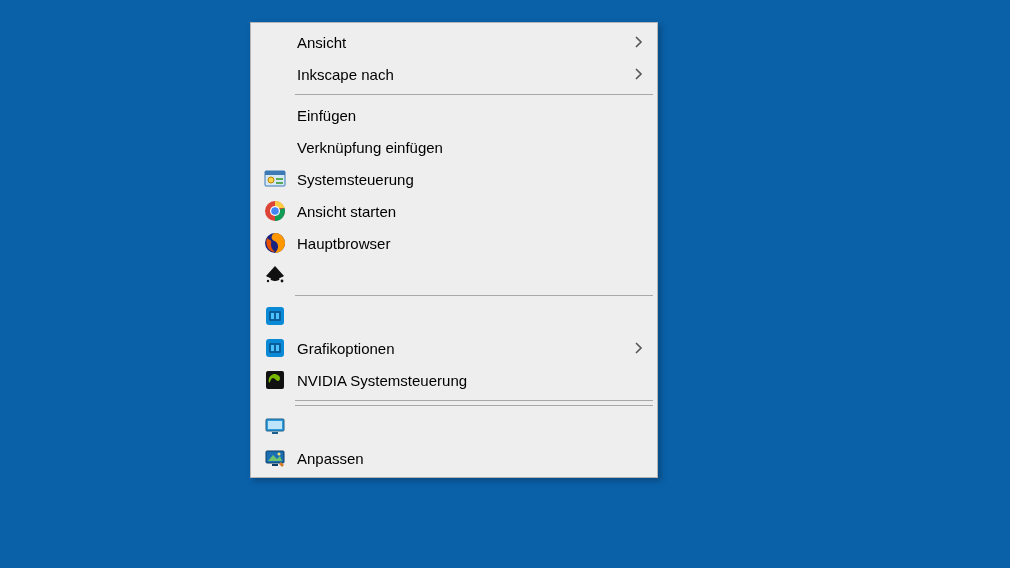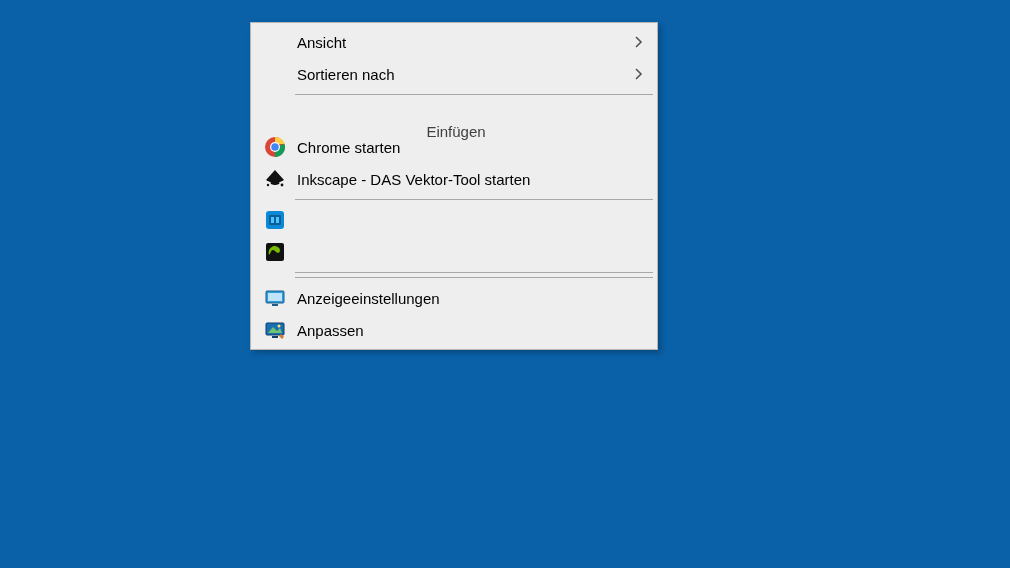--- a/index.html
+++ b/index.html
@@ -23,21 +23,21 @@
       padding: 3px 2px;
     }
     .menu-item {
       display: flex;
       align-items: center;
       height: 32px;
       padding: 0 8px 0 6px;
       cursor: default;
       color: #000;
     }
-    .menu-item.disabled { color: #404040; flex-direction: column; }
+    .menu-item.disabled { color: #000000; }
     .icon-slot {
       width: 32px;
       height: 24px;
       display: flex;
       align-items: center;
       justify-content: center;
       flex-shrink: 0;
     }
     .label {
       flex: 1;
@@ -68,105 +68,149 @@
     <span class="label">Ansicht</span>
     <span class="arrow-slot">
       <svg width="8" height="12" viewBox="0 0 8 12">
           <path d="M1 1 L6 6 L1 11" stroke="#555" stroke-width="1.6" fill="none"></path>
         </svg>
     </span>
   </div>
 
   <div class="menu-item">
     <span class="icon-slot"></span>
-    <span class="label">Sortieren nach</span>
+    <span class="label">Inkscape nach</span>
     <span class="arrow-slot">
       <svg width="8" height="12" viewBox="0 0 8 12">
           <path d="M1 1 L6 6 L1 11" stroke="#555" stroke-width="1.6" fill="none"></path>
         </svg>
     </span>
   </div>
 
 
   <div class="separator"></div>
 
   <div class="menu-item disabled">
     <span class="icon-slot"></span>
     <span class="label">Einfügen</span>
     <span class="arrow-slot"></span>
   </div>
 
-
+  <div class="menu-item disabled">
+    <span class="icon-slot"></span>
+    <span class="label">Verknüpfung einfügen</span>
+    <span class="arrow-slot"></span>
+  </div>
+
+  <div class="menu-item">
+    <span class="icon-slot">
+      <svg width="22" height="22" viewBox="0 0 22 22">
+        <rect x="1" y="3" width="20" height="15" rx="1" fill="#d6e8f5" stroke="#3b7ab5"></rect>
+        <rect x="1" y="3" width="20" height="4" fill="#3b7ab5"></rect>
+        <circle cx="7" cy="12" r="3" fill="#ffd24a" stroke="#b58600"></circle>
+        <rect x="12" y="10" width="7" height="2" fill="#58a958"></rect>
+        <rect x="12" y="14" width="7" height="2" fill="#58a958"></rect>
+      </svg>
+    </span>
+    <span class="label">Systemsteuerung</span>
+    <span class="arrow-slot"></span>
+  </div>
 
   <div class="menu-item">
     <span class="icon-slot">
       <svg width="22" height="22" viewBox="0 0 22 22">
         <circle cx="11" cy="11" r="10" fill="#db4437"></circle>
         <path d="M11 1 A10 10 0 0 1 20.5 8 L11 8 Z" fill="#ffcd40"></path>
         <path d="M11 11 L20.5 8 A10 10 0 0 1 11 21 Z" fill="#0f9d58"></path>
         <circle cx="11" cy="11" r="5" fill="#fff"></circle>
         <circle cx="11" cy="11" r="3.8" fill="#4285f4"></circle>
       </svg>
     </span>
-    <span class="label">Chrome starten</span>
-    <span class="arrow-slot"></span>
-  </div>
-
+    <span class="label">Ansicht starten</span>
+    <span class="arrow-slot"></span>
+  </div>
+
+  <div class="menu-item">
+    <span class="icon-slot">
+      <svg width="22" height="22" viewBox="0 0 22 22">
+        <circle cx="11" cy="11" r="10" fill="#1a237e"></circle>
+        <path d="M11 1 C17 1 21 6 21 11 C21 17 16 21 11 21 C14 18 15 14 13 11 C12 9 9 9 8 7 C7 5 8 2 11 1 Z" fill="#ff9800"></path>
+        <path d="M3 6 C2 9 2 13 4 16 C6 19 9 20 11 20 C9 18 7 16 7 13 C7 11 8 9 6 8 C4.5 7.3 3.5 6.5 3 6 Z" fill="#e65100"></path>
+      </svg>
+    </span>
+    <span class="label">Hauptbrowser</span>
+    <span class="arrow-slot"></span>
+  </div>
 
   <div class="menu-item">
     <span class="icon-slot">
       <svg width="22" height="22" viewBox="0 0 22 22">
         <path d="M11 2 L20 12 C20 12 17 14 15 14 C17 16 13 17 11 17 C9 17 5 16 7 14 C5 14 2 12 2 12 Z" fill="#111"></path>
         <circle cx="18" cy="17" r="1.4" fill="#111"></circle>
         <circle cx="4" cy="17" r="1.2" fill="#111"></circle>
       </svg>
     </span>
-    <span class="label">Inkscape - DAS Vektor-Tool starten</span>
     <span class="arrow-slot"></span>
   </div>
 
   <div class="separator"></div>
 
   <div class="menu-item">
     <span class="icon-slot">
       <svg width="22" height="22" viewBox="0 0 22 22">
         <rect x="2" y="2" width="18" height="18" rx="3" fill="#0a8ad6"></rect>
         <rect x="5" y="6" width="12" height="10" rx="1" fill="#0a5f9a"></rect>
         <rect x="7" y="8" width="3" height="6" fill="#4cc3ff"></rect>
         <rect x="12" y="8" width="3" height="6" fill="#4cc3ff"></rect>
       </svg>
     </span>
     <span class="arrow-slot"></span>
   </div>
 
+  <div class="menu-item">
+    <span class="icon-slot">
+      <svg width="22" height="22" viewBox="0 0 22 22">
+        <rect x="2" y="2" width="18" height="18" rx="3" fill="#0a8ad6"></rect>
+        <rect x="5" y="6" width="12" height="10" rx="1" fill="#0a5f9a"></rect>
+        <rect x="7" y="8" width="3" height="6" fill="#4cc3ff"></rect>
+        <rect x="12" y="8" width="3" height="6" fill="#4cc3ff"></rect>
+      </svg>
+    </span>
+    <span class="label">Grafikoptionen</span>
+    <span class="arrow-slot">
+      <svg width="8" height="12" viewBox="0 0 8 12">
+          <path d="M1 1 L6 6 L1 11" stroke="#555" stroke-width="1.6" fill="none"></path>
+        </svg>
+    </span>
+  </div>
 
   <div class="menu-item">
     <span class="icon-slot">
       <svg width="22" height="22" viewBox="0 0 22 22">
         <rect x="2" y="2" width="18" height="18" rx="2" fill="#111"></rect>
         <path d="M8 6 C5 7 4 11 5 14 C7 12 7 9 9 9 C11 9 12 12 14 12 C15 12 16 11 16 9 C16 7 13 5 10 5 C9 5 8.5 5.5 8 6 Z" fill="#76b900"></path>
       </svg>
     </span>
+    <span class="label">NVIDIA Systemsteuerung</span>
     <span class="arrow-slot"></span>
   </div>
 
   <div class="separator"></div>
 
 
   <div class="separator"></div>
 
   <div class="menu-item">
     <span class="icon-slot">
       <svg width="22" height="22" viewBox="0 0 22 22">
         <rect x="2" y="4" width="18" height="12" rx="1" fill="#2e9cdc" stroke="#1b5f8a"></rect>
         <rect x="4" y="6" width="14" height="8" fill="#bde4fb"></rect>
         <rect x="8" y="17" width="6" height="2" fill="#1b5f8a"></rect>
       </svg>
     </span>
-    <span class="label">Anzeigeeinstellungen</span>
     <span class="arrow-slot"></span>
   </div>
 
   <div class="menu-item">
     <span class="icon-slot">
       <svg width="22" height="22" viewBox="0 0 22 22">
         <rect x="2" y="4" width="18" height="12" rx="1" fill="#1a6fb3" stroke="#0d3f68"></rect>
         <path d="M4 14 L9 8 L13 12 L16 9 L18 14 Z" fill="#6fc36f"></path>
         <circle cx="15" cy="7" r="1.5" fill="#ffe36e"></circle>
         <rect x="8" y="17" width="6" height="2" fill="#0d3f68"></rect>

